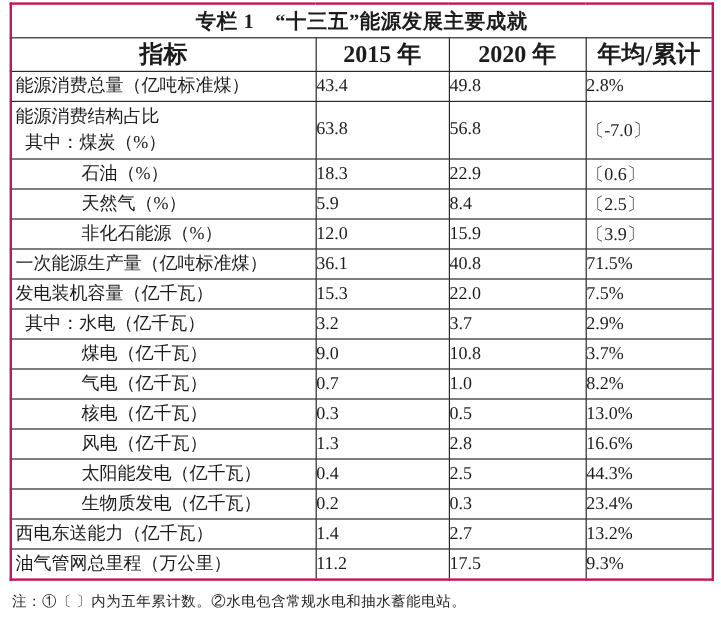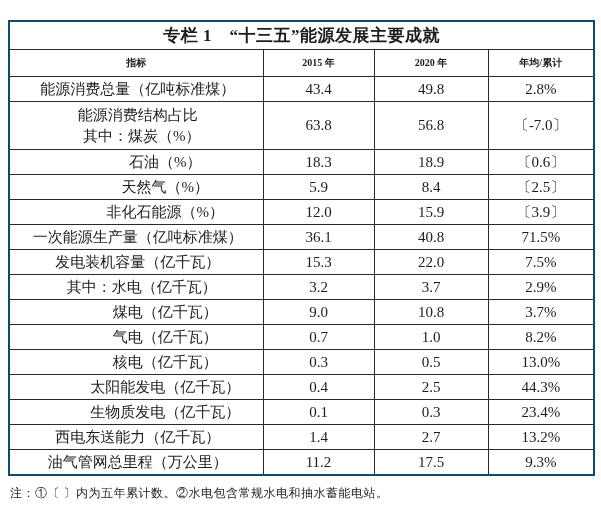--- a/index.html
+++ b/index.html
@@ -14,62 +14,61 @@
   }
   .doc {
     position: relative;
     width: 601px;
     height: 523px;
   }
   table.box {
     border-collapse: collapse;
     table-layout: fixed;
     width: 585px;
-    margin: 20px 0 0 8px;
-    border: 2px solid #0c4a6e;
+    margin: 2px 0 0 8px;
+    border: 2px solid #be185d;
   }
   table.box td, table.box th {
     border: 1px solid #2a2a2a;
     padding: 0;
     vertical-align: middle;
     overflow: hidden;
   }
   tr.title-row td {
     height: 27px;
     text-align: center;
     font-weight: bold;
     font-size: 17px;
     letter-spacing: 0.5px;
   }
   tr.header-row th {
     height: 26px;
     text-align: center;
     font-weight: bold;
-    font-size: 10px;
+    font-size: 20px;
   }
   tbody td {
     height: 24px;
     font-size: 15px;
   }
   tbody tr.double-row td {
     height: 47px;
   }
   td.col-indicator {
     text-align: left;
   }
   .ind-line {
     line-height: 21px;
     white-space: nowrap;
-    text-align: center;
   }
   .indent-0 { padding-left: 3px; }
   .indent-1 { padding-left: 11px; }
   .indent-2 { padding-left: 58px; }
   td.col-value {
-    text-align: center;
+    text-align: left;
   }
   .note {
     margin: 9px 0 0 10px;
     font-size: 12px;
     letter-spacing: 0.5px;
   }
 </style>
 </head>
 <body>
 
@@ -108,21 +107,21 @@
           </td>
           <td class="col-value">63.8</td>
           <td class="col-value">56.8</td>
           <td class="col-value">〔-7.0〕</td>
         </tr>
         <tr>
           <td class="col-indicator">
             <div class="ind-line indent-2">石油（%）</div>
           </td>
           <td class="col-value">18.3</td>
-          <td class="col-value">18.9</td>
+          <td class="col-value">22.9</td>
           <td class="col-value">〔0.6〕</td>
         </tr>
         <tr>
           <td class="col-indicator">
             <div class="ind-line indent-2">天然气（%）</div>
           </td>
           <td class="col-value">5.9</td>
           <td class="col-value">8.4</td>
           <td class="col-value">〔2.5〕</td>
         </tr>
@@ -177,31 +176,39 @@
         <tr>
           <td class="col-indicator">
             <div class="ind-line indent-2">核电（亿千瓦）</div>
           </td>
           <td class="col-value">0.3</td>
           <td class="col-value">0.5</td>
           <td class="col-value">13.0%</td>
         </tr>
         <tr>
           <td class="col-indicator">
+            <div class="ind-line indent-2">风电（亿千瓦）</div>
+          </td>
+          <td class="col-value">1.3</td>
+          <td class="col-value">2.8</td>
+          <td class="col-value">16.6%</td>
+        </tr>
+        <tr>
+          <td class="col-indicator">
             <div class="ind-line indent-2">太阳能发电（亿千瓦）</div>
           </td>
           <td class="col-value">0.4</td>
           <td class="col-value">2.5</td>
           <td class="col-value">44.3%</td>
         </tr>
         <tr>
           <td class="col-indicator">
             <div class="ind-line indent-2">生物质发电（亿千瓦）</div>
           </td>
-          <td class="col-value">0.1</td>
+          <td class="col-value">0.2</td>
           <td class="col-value">0.3</td>
           <td class="col-value">23.4%</td>
         </tr>
         <tr>
           <td class="col-indicator">
             <div class="ind-line indent-0">西电东送能力（亿千瓦）</div>
           </td>
           <td class="col-value">1.4</td>
           <td class="col-value">2.7</td>
           <td class="col-value">13.2%</td>

